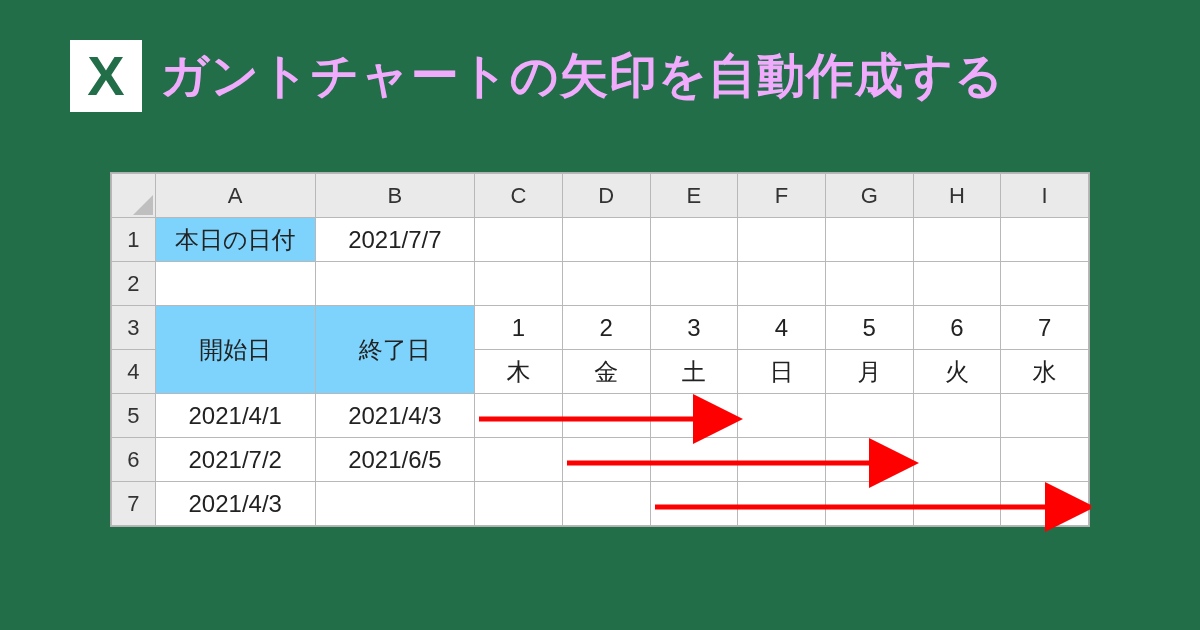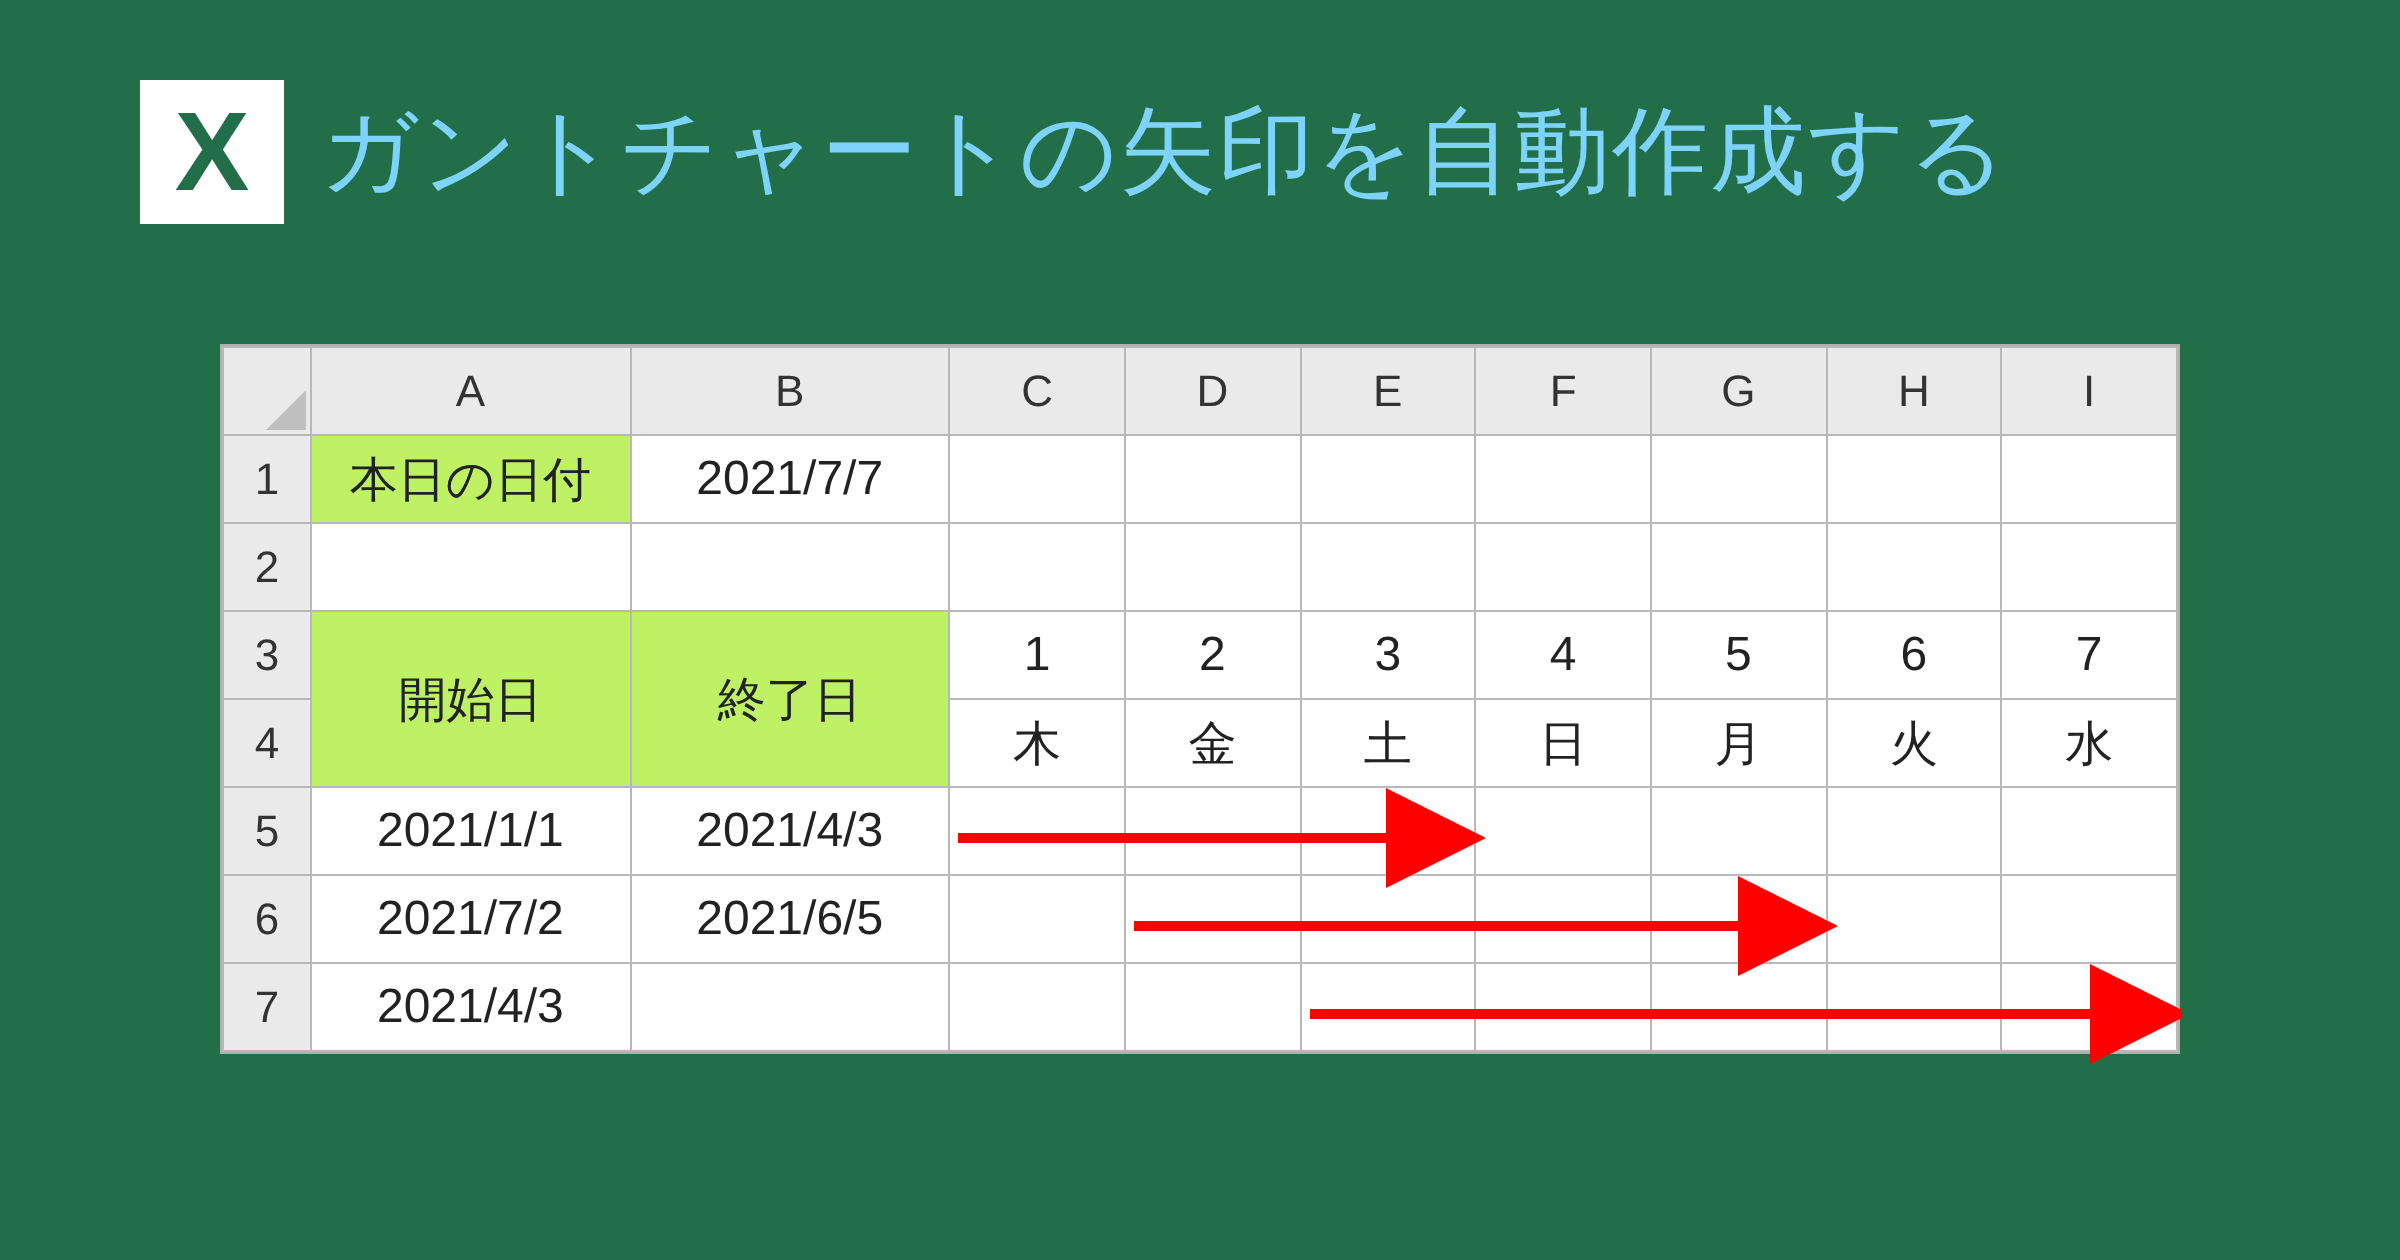--- a/index.html
+++ b/index.html
@@ -25,23 +25,23 @@
     justify-content: center;
     font-family: Arial, sans-serif;
   }
   .excel-badge span {
     font-size: 56px;
     font-weight: 900;
     color: #216e49;
     line-height: 1;
   }
   .title {
-    color: #7dd3fc;
+    color: #f0abfc;
     font-size: 48px;
-    font-weight: 400;
+    font-weight: 700;
     letter-spacing: 1px;
   }
   .sheet {
     margin: 30px 110px 0 110px;
     background: #fff;
     border: 1px solid #b0b0b0;
     position: relative;
   }
   table { border-collapse: collapse; width: 100%; }
   td {
@@ -63,21 +63,21 @@
     color: #333;
     font-size: 22px;
     width: 44px;
   }
   .corner {
     background: #eaeaea;
     position: relative;
     width: 44px;
   }
   .corner svg { position: absolute; right: 2px; bottom: 2px; }
-  .greenfill { background: #bef264; }
+  .greenfill { background: #7dd3fc; }
   .wA { width: 160px; }
   .wB { width: 160px; }
   .wN { width: 88px; }
   .arrow-layer {
     position: absolute;
     top: 0; left: 0;
     pointer-events: none;
   }
 </style>
 </head>
@@ -156,21 +156,21 @@
       <td>金</td>
       <td>土</td>
       <td>日</td>
       <td>月</td>
       <td>火</td>
       <td>水</td>
     </tr>
 
     <tr>
       <td class="rowhdr">5</td>
-      <td>2021/1/1</td>
+      <td>2021/4/1</td>
       <td>2021/4/3</td>
       <td></td>
       <td></td>
       <td></td>
       <td></td>
       <td></td>
       <td></td>
       <td></td>
     </tr>
 

